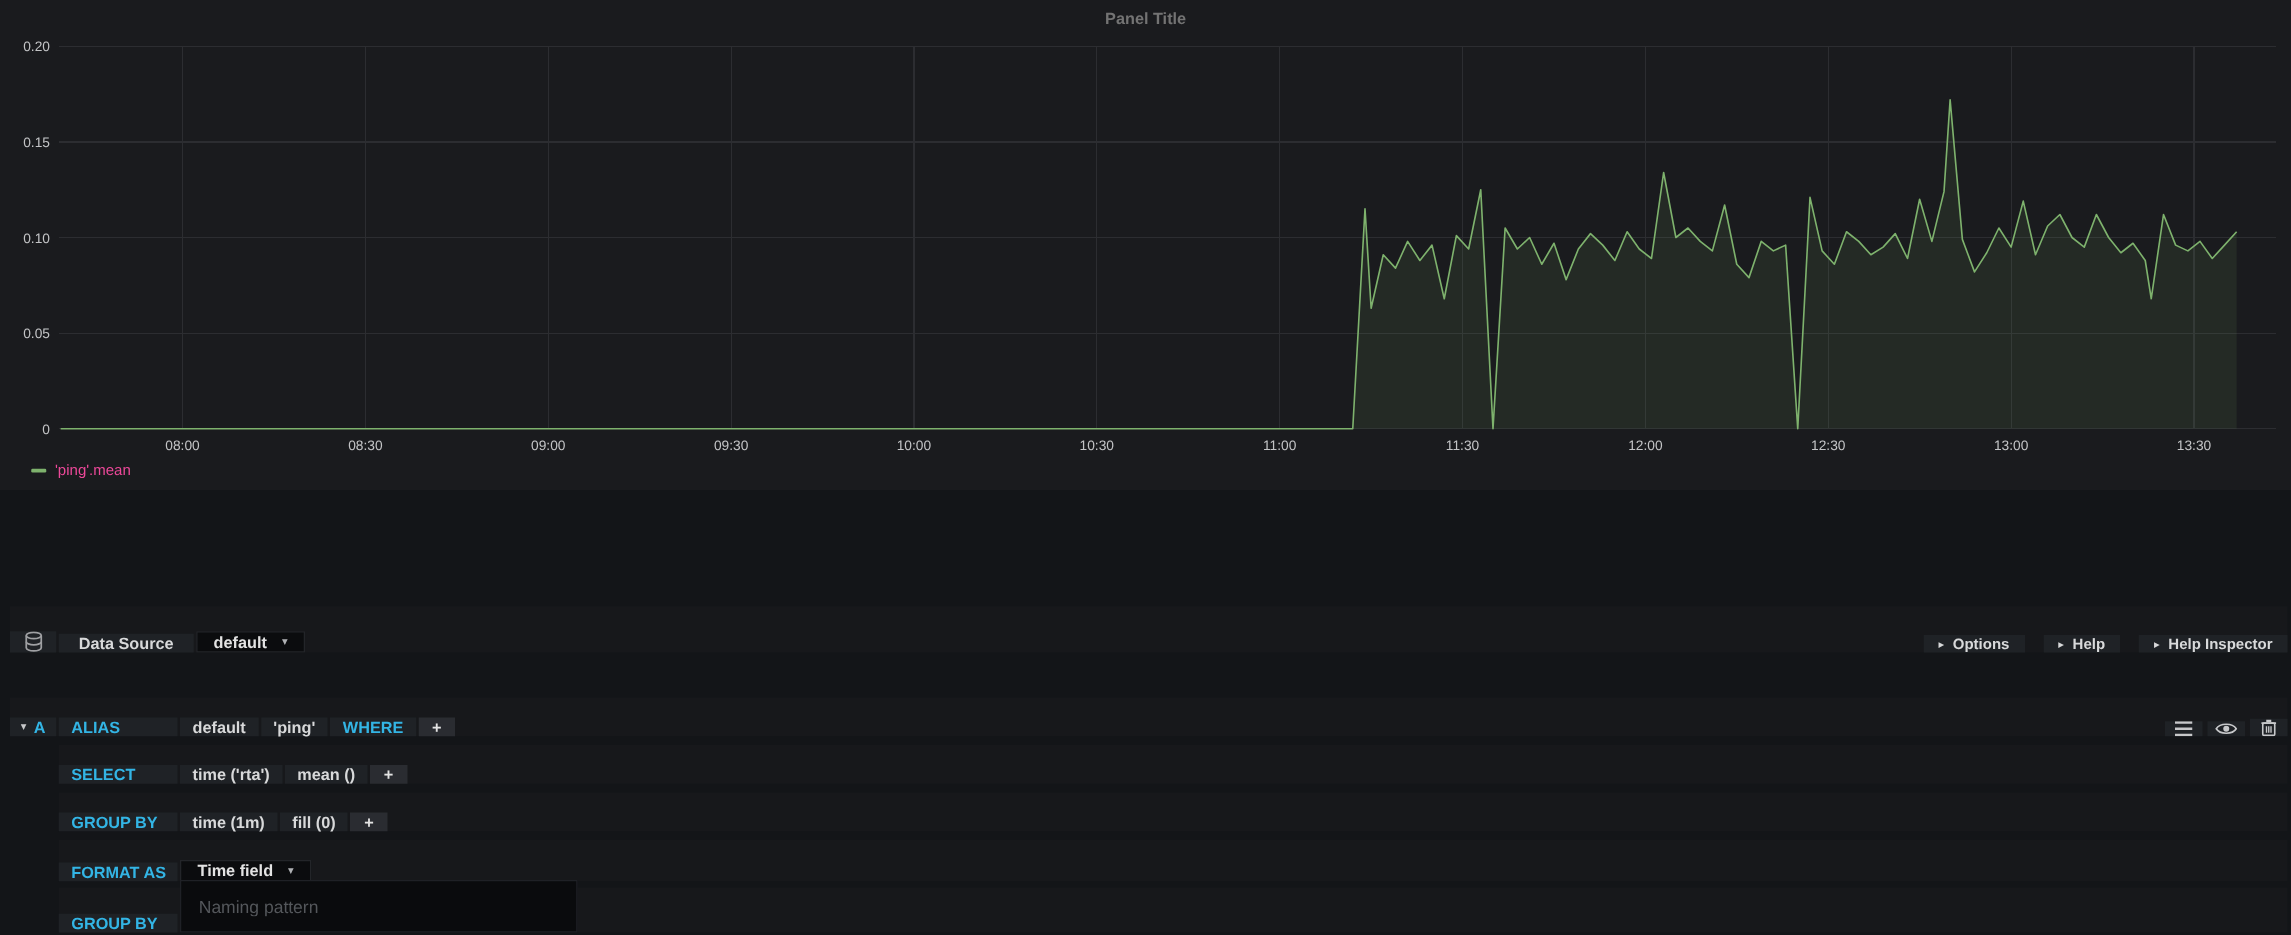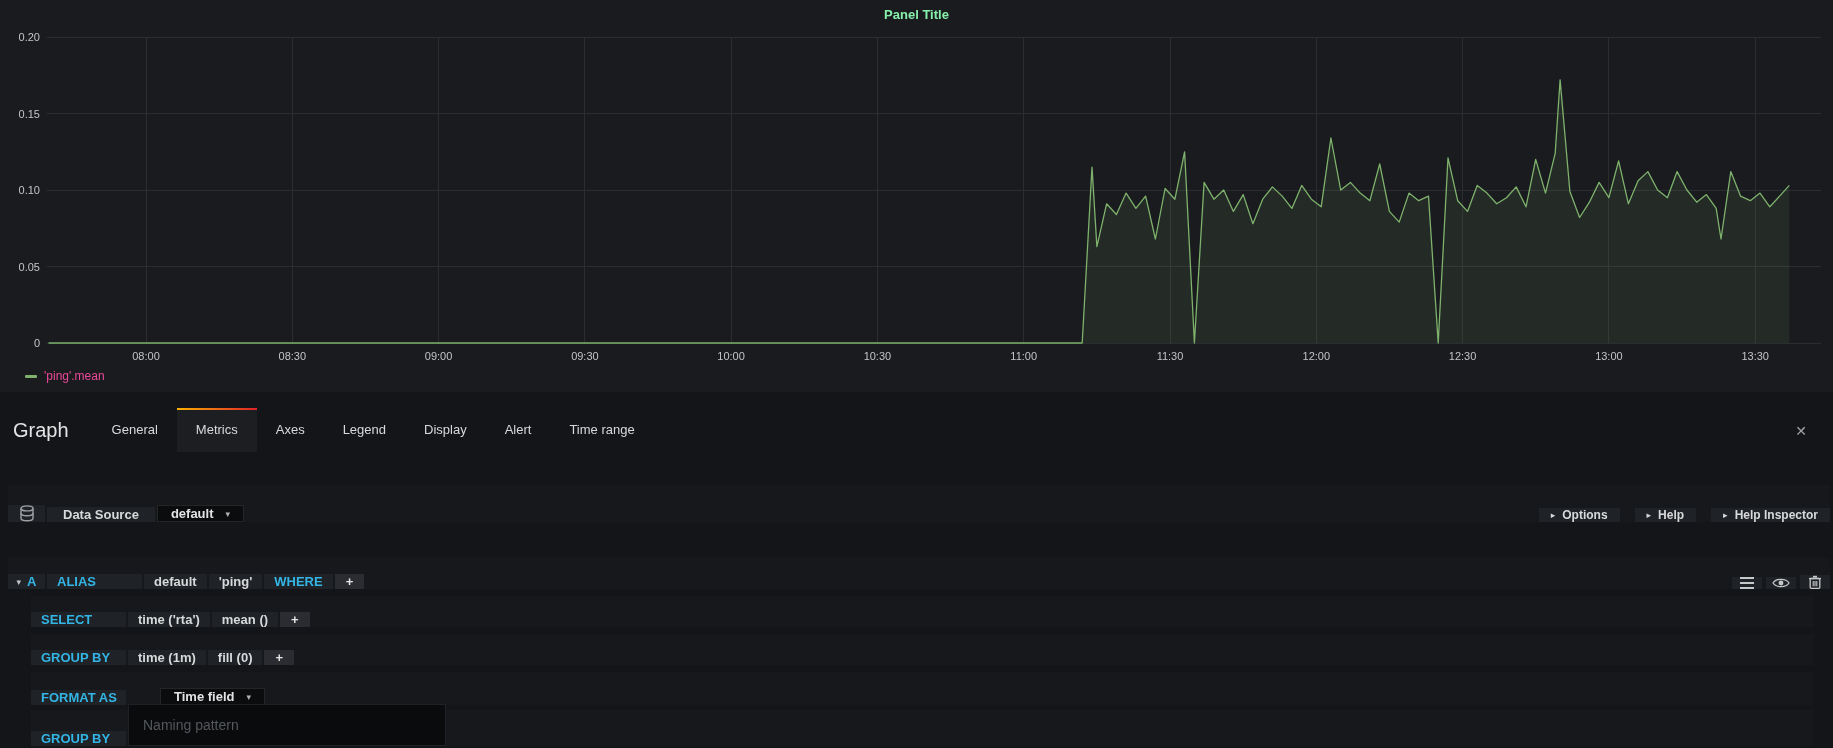--- a/index.html
+++ b/index.html
@@ -3,21 +3,21 @@
 <meta charset="utf-8">
 <style>
   * { margin:0; padding:0; box-sizing:border-box; }
   html,body { background:#131518; }
   body { font-family:"Liberation Sans","DejaVu Sans",sans-serif; color:#d8d9da; }
   #stage { position:relative; width:1833px; height:748px; overflow:hidden; background:#131518; }
 
   
   .graph-panel { position:absolute; top:0; left:0; width:1833px; height:392px; background:#1a1b1e; }
   .panel-title { position:absolute; top:7px; left:0; width:100%; text-align:center;
-                 font-size:13px; font-weight:bold; color:#86efac; }
+                 font-size:13px; font-weight:bold; color:#737373; }
   .chart-svg { position:absolute; top:0; left:0; }
   .chart-svg .grid { stroke:#2c2d31; stroke-width:1; shape-rendering:crispEdges; }
   .chart-svg .tick { fill:#c3c4c6; font-size:11px; font-family:"Liberation Sans",sans-serif; }
   .chart-svg .ylab { text-anchor:end; }
   .chart-svg .xlab { text-anchor:middle; }
   .chart-svg .series-line { fill:none; stroke:#7eb26d; stroke-width:1.3; stroke-linejoin:round; }
   .chart-svg .series-fill { fill:rgba(126,178,109,0.10); stroke:none; }
   .legend { position:absolute; left:25px; top:369px; display:flex; align-items:center; gap:7px;
             font-size:12px; color:#ec4899; }
   .legend-swatch { width:12px; height:3px; border-radius:1px; background:#7eb26d; }
@@ -48,27 +48,27 @@
   .ds-row { position:absolute; top:485px; left:8px; width:1822px; height:37px; }
   .icon-cell { width:37px; flex:0 0 37px; justify-content:center; padding:0; }
   .ds-buttons { display:flex; gap:15px; }
   .hbtn { background:#1f2226; display:flex; align-items:center; padding:0 12px; gap:7px;
           font-size:12px; font-weight:600; color:#d8d9da; cursor:pointer; }
   .caret-right { font-size:9px; color:#d8d9da; }
 
   
   .qrows { position:absolute; top:558px; left:8px; width:1822px; }
   .qrow { height:31px; margin-bottom:7px; }
-  .qrow.indent { margin-left:23px; width:1783px; }
+  .qrow.indent { margin-left:39px; width:1783px; }
   .collapse-cell { width:37px; flex:0 0 37px; justify-content:center; gap:6px; padding:0; cursor:pointer; }
   .collapse-cell .caret { font-size:9px; color:#c7c8ca; }
   .collapse-cell .refid { color:#33b5e5; font-weight:bold; font-size:13px; }
   .row-icon-cell { width:30px; flex:0 0 30px; justify-content:center; padding:0; margin-left:4px;
                    margin-right:0; cursor:pointer; }
-  .qrow-format { height:33px; margin-bottom:5px;gap:32px; }
+  .qrow-format { height:33px; margin-bottom:5px; }
   .qrow-alias { height:36px; margin-bottom:0; }
   .alias-input { width:318px; background:#0a0b0d; border:1px solid #1f2126; color:#d8d9da;
                  font-size:14px; font-family:"Liberation Sans",sans-serif; padding:12px 14px; outline:none;
                  margin-right:2px; }
   .alias-input::placeholder { color:#54575b; }
 </style>
 </head>
 <body>
 
 <div id="stage">
@@ -112,31 +112,20 @@
         <path class="series-fill" d="M48.5,343.0L1082.2,343.0L1092.0,167.1L1096.9,246.6L1106.6,203.8L1116.4,214.5L1126.1,193.1L1135.9,208.4L1145.6,196.1L1155.4,239.0L1165.1,188.5L1174.9,199.2L1184.6,151.8L1194.4,343.0L1204.1,182.4L1213.9,199.2L1223.7,190.0L1233.4,211.4L1243.2,194.6L1252.9,223.7L1262.7,199.2L1272.4,186.9L1282.2,196.1L1291.9,208.4L1301.7,185.4L1311.4,199.2L1321.2,206.8L1330.9,138.0L1340.7,190.0L1350.4,182.4L1360.2,193.1L1369.9,200.7L1379.7,164.0L1389.4,211.4L1399.2,222.1L1409.0,193.1L1418.7,200.7L1428.5,196.1L1438.2,343.0L1448.0,157.9L1457.7,200.7L1467.5,211.4L1477.2,185.4L1487.0,193.1L1496.7,203.8L1506.5,197.7L1516.2,186.9L1526.0,206.8L1535.7,159.4L1545.5,193.1L1555.2,153.3L1560.1,79.8L1569.9,191.5L1579.6,217.5L1589.4,202.2L1599.1,182.4L1608.9,197.7L1618.6,160.9L1628.4,203.8L1638.1,180.8L1647.9,171.6L1657.6,190.0L1667.4,197.7L1677.1,171.6L1686.9,190.0L1696.7,202.2L1706.4,194.6L1716.2,208.4L1721.0,239.0L1730.8,171.6L1740.5,196.1L1750.3,200.7L1760.0,193.1L1769.8,206.8L1779.6,196.1L1789.3,185.4L1789.3,343L48.5,343Z"></path>
         <path class="series-line" d="M48.5,343.0L1082.2,343.0L1092.0,167.1L1096.9,246.6L1106.6,203.8L1116.4,214.5L1126.1,193.1L1135.9,208.4L1145.6,196.1L1155.4,239.0L1165.1,188.5L1174.9,199.2L1184.6,151.8L1194.4,343.0L1204.1,182.4L1213.9,199.2L1223.7,190.0L1233.4,211.4L1243.2,194.6L1252.9,223.7L1262.7,199.2L1272.4,186.9L1282.2,196.1L1291.9,208.4L1301.7,185.4L1311.4,199.2L1321.2,206.8L1330.9,138.0L1340.7,190.0L1350.4,182.4L1360.2,193.1L1369.9,200.7L1379.7,164.0L1389.4,211.4L1399.2,222.1L1409.0,193.1L1418.7,200.7L1428.5,196.1L1438.2,343.0L1448.0,157.9L1457.7,200.7L1467.5,211.4L1477.2,185.4L1487.0,193.1L1496.7,203.8L1506.5,197.7L1516.2,186.9L1526.0,206.8L1535.7,159.4L1545.5,193.1L1555.2,153.3L1560.1,79.8L1569.9,191.5L1579.6,217.5L1589.4,202.2L1599.1,182.4L1608.9,197.7L1618.6,160.9L1628.4,203.8L1638.1,180.8L1647.9,171.6L1657.6,190.0L1667.4,197.7L1677.1,171.6L1686.9,190.0L1696.7,202.2L1706.4,194.6L1716.2,208.4L1721.0,239.0L1730.8,171.6L1740.5,196.1L1750.3,200.7L1760.0,193.1L1769.8,206.8L1779.6,196.1L1789.3,185.4"></path>
       </svg>
     <div class="panel-title">Panel Title</div>
     <div class="legend">
       <span class="legend-swatch" style="background: rgb(126, 178, 109);"></span>
       <span>'ping'.mean</span>
     </div>
   </div>
 
-  <div class="tabbar">
-    <div class="editor-title">Graph</div>
-    <div class="tab">General</div>
-    <div class="tab active">Metrics</div>
-    <div class="tab">Axes</div>
-    <div class="tab">Legend</div>
-    <div class="tab">Display</div>
-    <div class="tab">Alert</div>
-    <div class="tab">Time range</div>
-    <span class="close-btn">✕</span>
-  </div>
 
   <div class="ds-row strip">
     <div class="cell icon-cell">
       <svg width="16" height="17" viewBox="0 0 16 17">
         <ellipse cx="8" cy="3.4" rx="6" ry="2.5" fill="none" stroke="#9fa0a3" stroke-width="1.4"></ellipse>
         <path d="M2 3.4 v9.8 c0 1.4 2.7 2.5 6 2.5 s6 -1.1 6 -2.5 v-9.8" fill="none" stroke="#9fa0a3" stroke-width="1.4"></path>
         <path d="M2 8.3 c0 1.4 2.7 2.5 6 2.5 s6 -1.1 6 -2.5" fill="none" stroke="#9fa0a3" stroke-width="1.4"></path>
       </svg>
     </div>
     <div class="cell" style="padding:0 16px;">Data Source</div>

